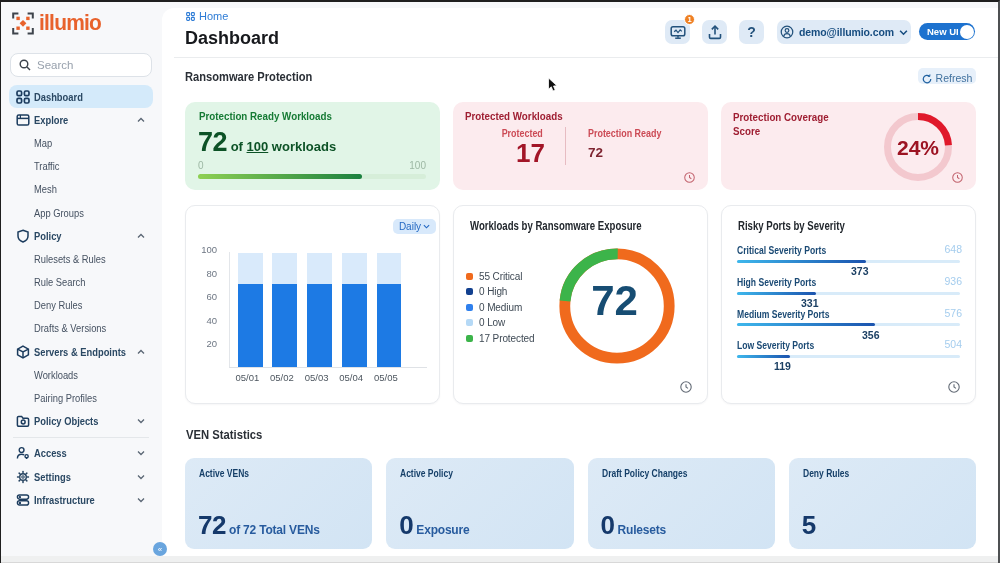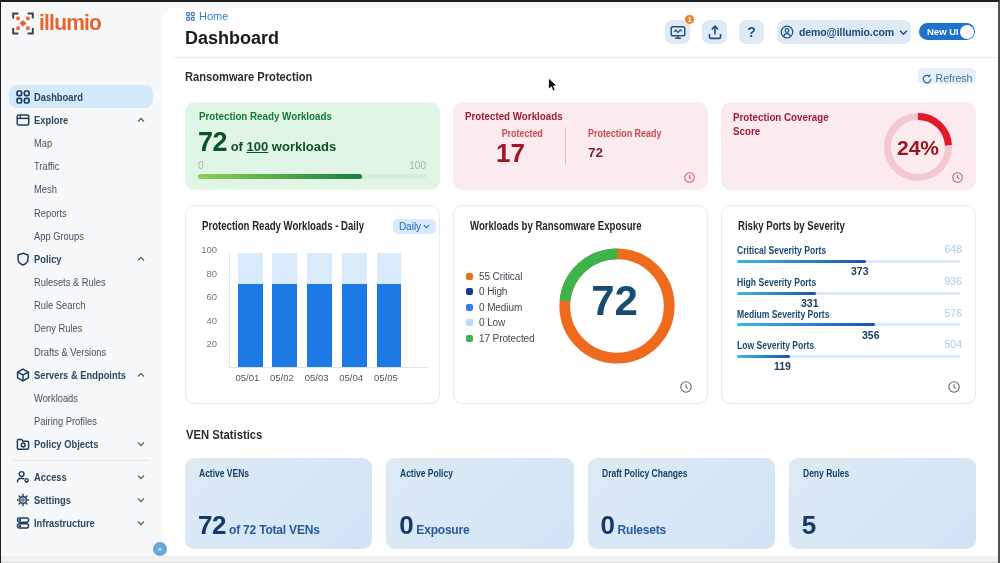--- a/index.html
+++ b/index.html
@@ -76,20 +76,27 @@
         <g fill="#e8622c">
           <rect x="8.6" y="8.9" width="4.8" height="4.8" transform="rotate(45 11 11.3)"></rect>
           <rect x="4.4" y="4.7" width="3.4" height="3.4"></rect>
           <rect x="14.2" y="4.7" width="3.4" height="3.4"></rect>
           <rect x="14.2" y="14.5" width="3.4" height="3.4"></rect>
           <rect x="4.4" y="14.5" width="3.4" height="3.4"></rect>
         </g>
       </svg>
       <span class="logo-text">illumio</span>
     </div>
+    <div class="search">
+      <svg width="12" height="12" viewBox="0 0 12 12">
+          <circle cx="5" cy="5" r="3.8" fill="none" stroke="#3c434c" stroke-width="1.4"></circle>
+          <line x1="8" y1="8" x2="11" y2="11" stroke="#3c434c" stroke-width="1.4"></line>
+        </svg>
+      <span>Search</span>
+    </div>
     <div class="nav">
       <div class="nav-item top active">
         <svg class="ic" viewBox="0 0 14 14">
             <g fill="none" stroke="#1c3c5e" stroke-width="1.7">
               <rect x="1" y="1" width="4.6" height="4.6" rx="1.4"></rect>
               <rect x="8.4" y="1" width="4.6" height="4.6" rx="1.4"></rect>
               <rect x="1" y="8.4" width="4.6" height="4.6" rx="1.4"></rect>
               <rect x="8.4" y="8.4" width="4.6" height="4.6" rx="1.4"></rect>
             </g>
           </svg>
@@ -109,23 +116,20 @@
           </svg>
       </div>
       <div class="nav-item sub">
           <span class="tx">Map</span>
         </div>
       <div class="nav-item sub">
           <span class="tx">Traffic</span>
         </div>
       <div class="nav-item sub">
           <span class="tx">Mesh</span>
-        </div>
-      <div class="nav-item sub">
-          <span class="tx">Reports</span>
         </div>
       <div class="nav-item sub">
           <span class="tx">App Groups</span>
         </div>
       <div class="nav-item top">
         <svg class="ic" viewBox="0 0 14 14">
             <path d="M7 1.2 L12 3 V7 C12 10 9.8 12 7 13 C4.2 12 2 10 2 7 V3 Z" fill="none" stroke="#1c3c5e" stroke-width="1.5"></path>
           </svg>
         <span class="txt tx">Policy</span>
         <svg class="chev" viewBox="0 0 8 8">
@@ -294,21 +298,21 @@
           <div style="position:absolute;left:13px;top:25px;color:#0c5226;"><span style="font-size:27px;font-weight:bold;letter-spacing:-0.5px;">72</span><span style="font-size:13px;font-weight:bold;"> of <span style="text-decoration:underline;">100</span> workloads</span></div>
           <div style="position:absolute;left:13px;top:58px;font-size:10px;color:#9db8a4;">0</div>
           <div style="position:absolute;right:14px;top:58px;font-size:10px;color:#9db8a4;">100</div>
           <div style="position:absolute;left:13px;right:14px;top:72px;height:4.5px;border-radius:3px;background:#d6eed9;">
             <div style="width:72%;height:100%;border-radius:3px;background:linear-gradient(90deg,#8ed053,#1b8040);"></div>
           </div>
         </div>
         <div class="card" style="flex:1;height:88px;background:#fcebee;position:relative;">
           <div style="position:absolute;left:12px;top:8px;font-size:11.5px;font-weight:bold;color:#9f1e32;"><span class="tx">Protected Workloads</span></div>
           <div style="position:absolute;left:38px;top:24.5px;width:62px;text-align:center;font-size:10.5px;font-weight:bold;color:#cc4a55;"><span class="txc" style="transform:scaleX(0.85);">Protected</span></div>
-          <div style="position:absolute;left:43px;top:35.5px;width:60px;text-align:left;font-size:26px;font-weight:bold;color:#a21527;">17</div>
+          <div style="position:absolute;left:32px;top:35.5px;width:60px;text-align:right;font-size:26px;font-weight:bold;color:#a21527;">17</div>
           <div style="position:absolute;left:112px;top:25px;width:1px;height:38px;background:#e7bcc2;"></div>
           <div style="position:absolute;left:135px;top:24.5px;font-size:10.5px;font-weight:bold;color:#cc4a55;"><span class="tx" style="transform:scaleX(0.85);">Protection Ready</span></div>
           <div style="position:absolute;left:135px;top:42.5px;font-size:13.5px;font-weight:bold;color:#7e2430;">72</div>
           <svg style="position:absolute;right:13px;bottom:7px;" width="11" height="11" viewBox="0 0 12 12">
               <g fill="none" stroke="#c2626d" stroke-width="1.1">
                 <circle cx="6" cy="6" r="5.2"></circle>
                 <path d="M6 3.2 V6 L8 7.4"></path>
               </g>
             </svg>
         </div>
@@ -322,21 +326,20 @@
           <svg style="position:absolute;right:13px;bottom:7px;" width="11" height="11" viewBox="0 0 12 12">
               <g fill="none" stroke="#c2626d" stroke-width="1.1">
                 <circle cx="6" cy="6" r="5.2"></circle>
                 <path d="M6 3.2 V6 L8 7.4"></path>
               </g>
             </svg>
         </div>
       </div>
       <div class="row" style="position:absolute;left:0;top:147px;width:791px;">
         <div class="card wcard" style="flex:1;height:199px;position:relative;" id="barcard">
-          <div style="position:absolute;left:16px;top:13px;font-size:12px;font-weight:bold;color:#23282e;"><span class="tx" style="transform:scaleX(0.8);">Protection Ready Workloads - Daily</span></div>
           <div style="position:absolute;left:207px;top:13px;width:43px;height:14.5px;background:#d8e9fb;border-radius:5px;display:flex;align-items:center;justify-content:center;font-size:10px;color:#2569c3;">Daily <svg width="7" height="7" viewBox="0 0 8 8" style="margin-left:2px;">
                 <path d="M1 2.5 L4 5.5 L7 2.5" fill="none" stroke="#2569c3" stroke-width="1.3"></path>
               </svg></div>
           <div class="ylab" style="top:38px;">100</div>
           <div class="ylab" style="top:61.5px;">80</div>
           <div class="ylab" style="top:85px;">60</div>
           <div class="ylab" style="top:108.5px;">40</div>
           <div class="ylab" style="top:132px;">20</div>
           <div style="position:absolute;left:43px;top:46px;width:1px;height:115px;background:#e3e6ea;"></div>
           <div style="position:absolute;left:43px;top:160.5px;width:198px;height:1px;background:#dfe2e6;"></div>

